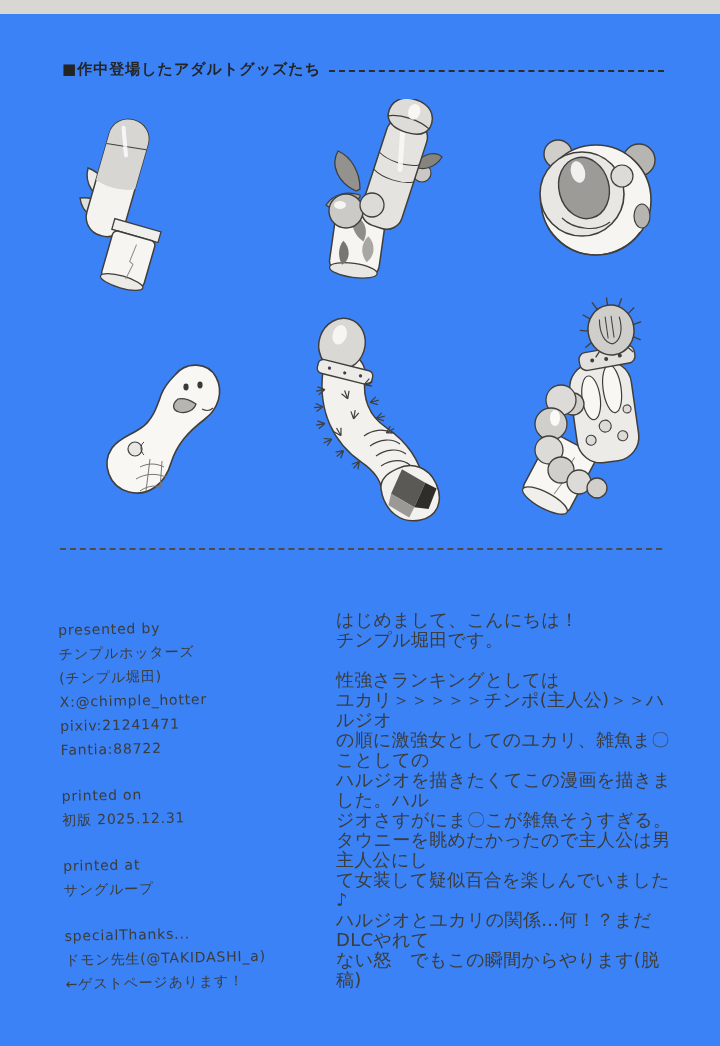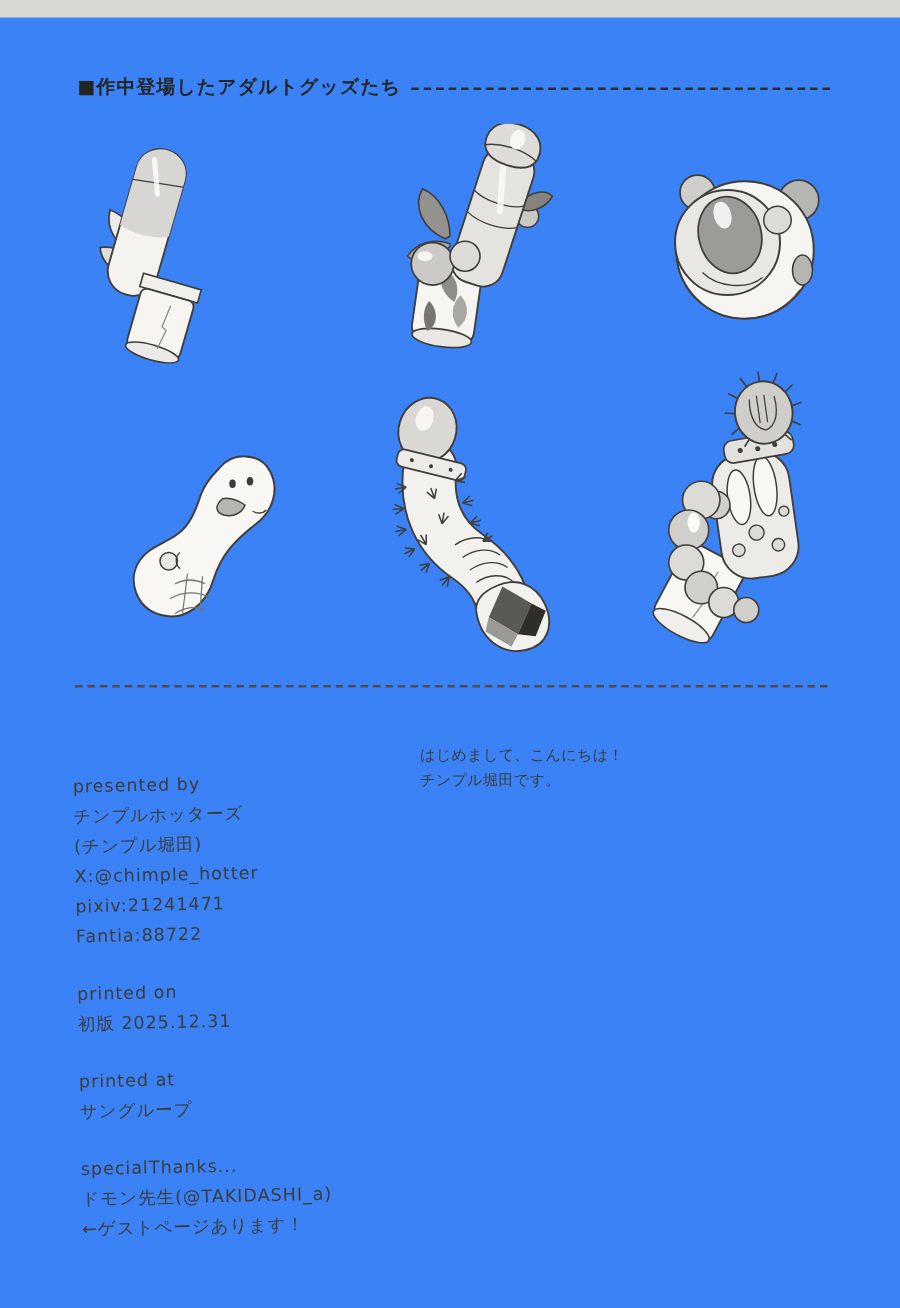--- a/index.html
+++ b/index.html
@@ -33,22 +33,22 @@
   .credits{
     position:absolute;left:58px;top:604px;width:255px;
     font-size:14px;line-height:24px;letter-spacing:0.8px;
     transform:rotate(-1.2deg);transform-origin:top left;
     color:#3c3c3a;
   }
   .credit-block{margin-bottom:22px;}
   .credit-label{white-space:pre-line;}
   .credit-lines{white-space:pre-line;}
   .afterword{
-    position:absolute;left:336px;top:580px;width:340px;
-    font-size:12px;line-height:20px;letter-spacing:0.3px;
+    position:absolute;left:336px;top:596px;width:340px;
+    font-size:18px;line-height:20px;letter-spacing:0.3px;
     color:#3c3c3a;
   }
   .afterword p{margin:0 0 20px 0;white-space:pre-line;}
 </style>
 </head>
 <body>
 
 <div class="page">
 
   <div class="goods-header">
@@ -262,15 +262,24 @@
     <div class="credit-block">
       <div class="credit-label">specialThanks...</div>
       <div class="credit-lines">ドモン先生(@TAKIDASHI_a)
 ←ゲストページあります！</div>
     </div>
   </div>
 
   <div class="afterword">
     <p>はじめまして、こんにちは！
 チンプル堀田です。</p>
+    <p>性強さランキングとしては
+ユカリ＞＞＞＞＞チンポ(主人公)＞＞ハルジオ
+の順に激強女としてのユカリ、雑魚ま〇ことしての
+ハルジオを描きたくてこの漫画を描きました。ハル
+ジオさすがにま〇こが雑魚そうすぎる。
+タウニーを眺めたかったので主人公は男主人公にし
+て女装して疑似百合を楽しんでいました♪
+ハルジオとユカリの関係…何！？まだDLCやれて
+ない怒　でもこの瞬間からやります(脱稿)</p>
   </div>
 
 </div>
 
 </body></html>

